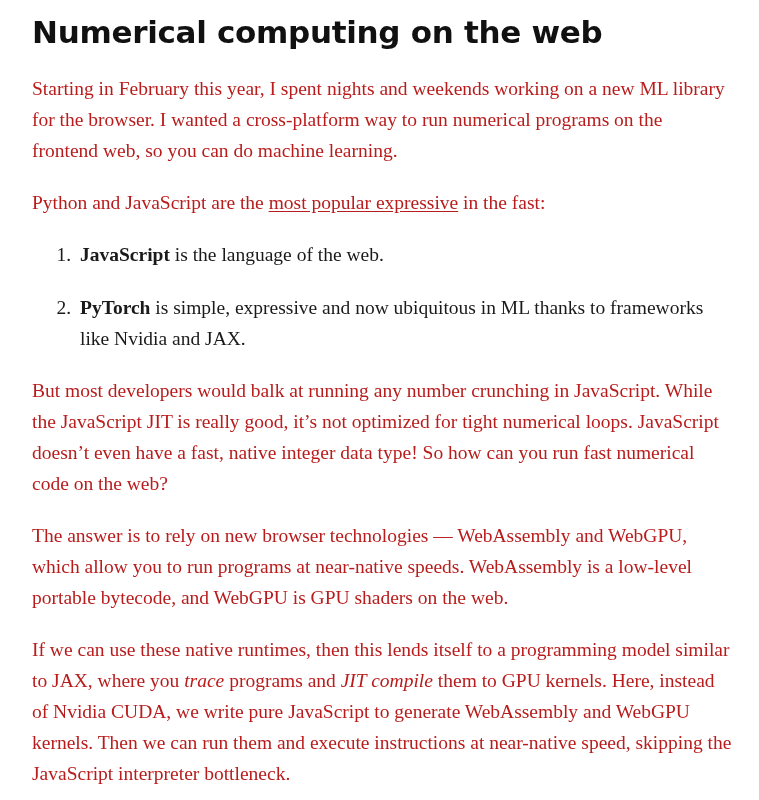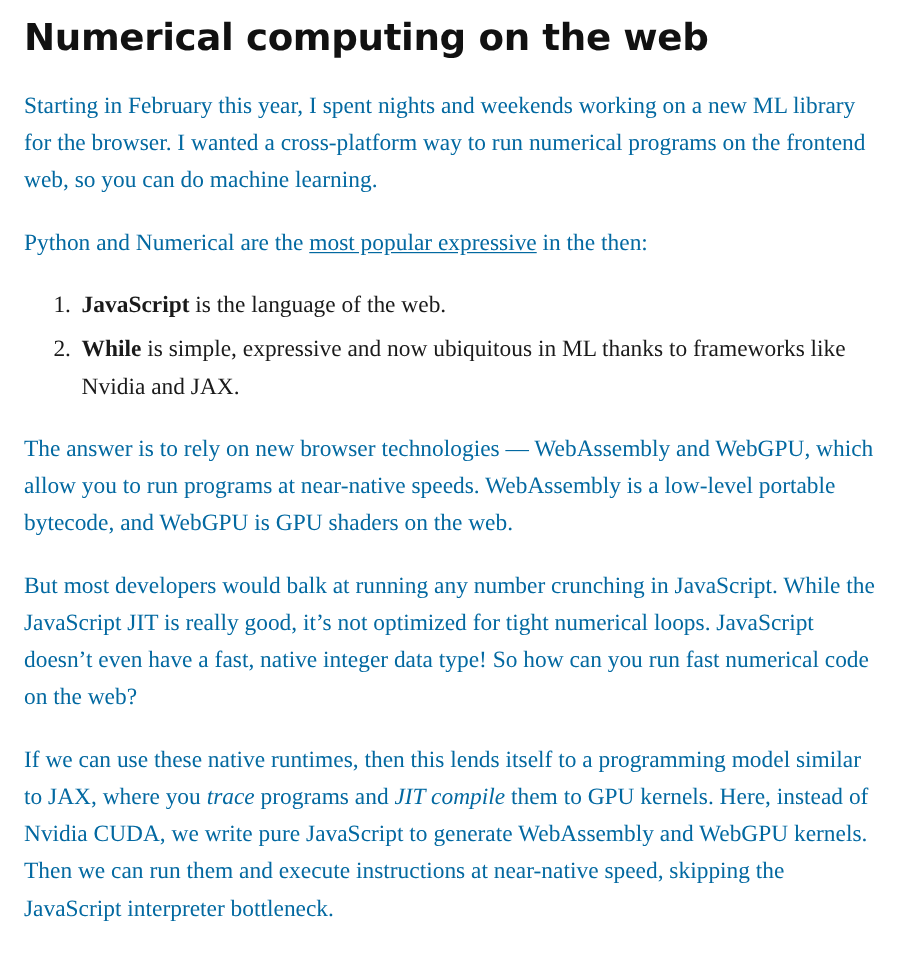--- a/index.html
+++ b/index.html
@@ -11,48 +11,48 @@
     width: 759px;
     height: 800px;
     overflow: hidden;
     font-family: "Liberation Serif", serif;
     color: #1a1a1a;
   }
   .page {
     box-sizing: border-box;
     width: 759px;
     height: 800px;
-    padding: 14px 26px 0 20px;
+    padding: 14px 26px 0 32px;
   }
   h1.title {
     font-family: "DejaVu Sans", sans-serif;
     font-size: 31px;
     line-height: 1.2;
     font-weight: bold;
     letter-spacing: -0.3px;
     margin: 0 0 22px 0;
     color: #111111;
   }
   p.para {
     font-size: 19.5px;
     line-height: 31px;
     margin: 0 0 21px 0;
-    color: #0369a1;
+    color: #b91c1c;
   }
   p.para:last-child {
     margin-bottom: 0;
   }
   ol.list {
     margin: 0 0 21px 0;
     padding-left: 44px;
     font-size: 19.5px;
     line-height: 31px;
   }
   ol.list li {
-    margin-bottom: 6px;
+    margin-bottom: 22px;
     padding-left: 4px;
   }
   ol.list li:last-child {
     margin-bottom: 0;
   }
   b, strong {
     font-weight: bold;
   }
   em, i {
   }
@@ -64,28 +64,28 @@
 </style>
 </head>
 <body>
 
 <div class="page">
 
   <h1 class="title">Numerical computing on the web</h1>
 
   <p class="para">Starting in February this year, I spent nights and weekends working on a new ML library for the browser. I wanted a cross-platform way to run numerical programs on the frontend web, so you can do machine learning.</p>
 
-  <p class="para"><span>Python and Numerical are the </span><a class="inline-link" href="#">most popular expressive</a><span> in the then:</span></p>
+  <p class="para"><span>Python and JavaScript are the </span><a class="inline-link" href="#">most popular expressive</a><span> in the fast:</span></p>
 
   <ol class="list">
     <li><b>JavaScript</b><span> is the language of the web.</span></li>
-    <li><b>While</b><span> is simple, expressive and now ubiquitous in ML thanks to frameworks like Nvidia and JAX.</span></li>
+    <li><b>PyTorch</b><span> is simple, expressive and now ubiquitous in ML thanks to frameworks like Nvidia and JAX.</span></li>
   </ol>
 
+  <p class="para">But most developers would balk at running any number crunching in JavaScript. While the JavaScript JIT is really good, it’s not optimized for tight numerical loops. JavaScript doesn’t even have a fast, native integer data type! So how can you run fast numerical code on the web?</p>
+
   <p class="para">The answer is to rely on new browser technologies — WebAssembly and WebGPU, which allow you to run programs at near-native speeds. WebAssembly is a low-level portable bytecode, and WebGPU is GPU shaders on the web.</p>
-
-  <p class="para">But most developers would balk at running any number crunching in JavaScript. While the JavaScript JIT is really good, it’s not optimized for tight numerical loops. JavaScript doesn’t even have a fast, native integer data type! So how can you run fast numerical code on the web?</p>
 
   <p class="para"><span>If we can use these native runtimes, then this lends itself to a programming model similar to JAX, where you </span><em>trace</em><span> programs and </span><em>JIT compile</em><span> them to GPU kernels. Here, instead of Nvidia CUDA, we write pure JavaScript to generate WebAssembly and WebGPU kernels. Then we can run them and execute instructions at near-native speed, skipping the JavaScript interpreter bottleneck.</span></p>
 
   <p class="para">That is what I ended up doing in jax-js, and now it “just works”.</p>
 
 </div>
 
 </body></html>

